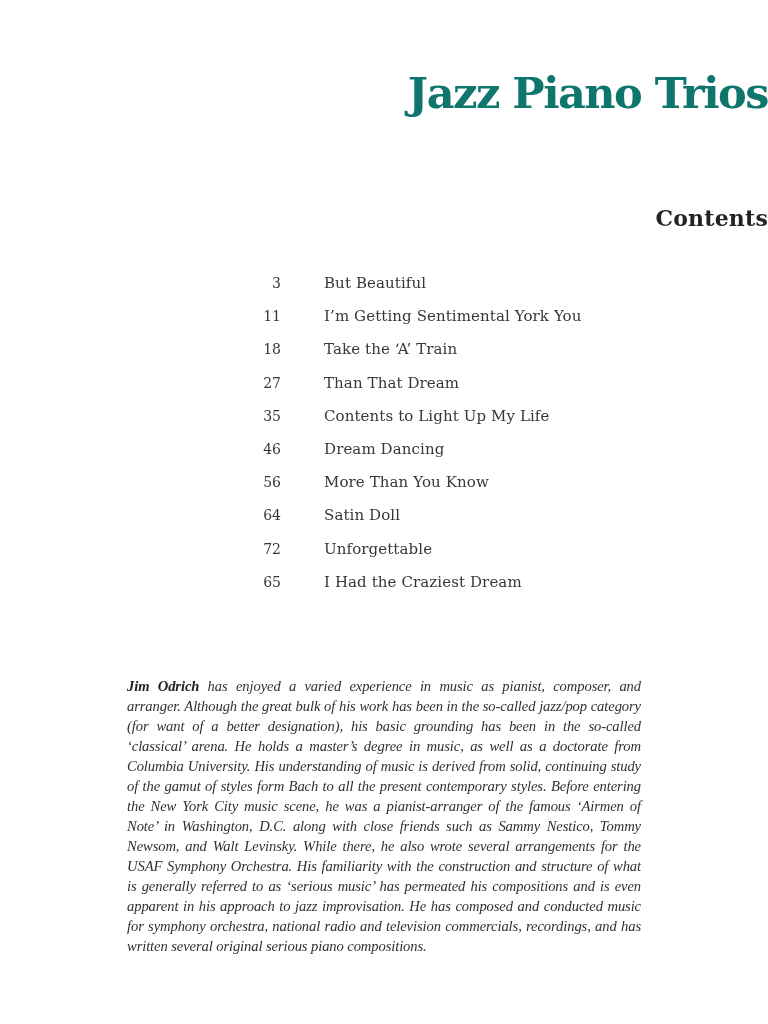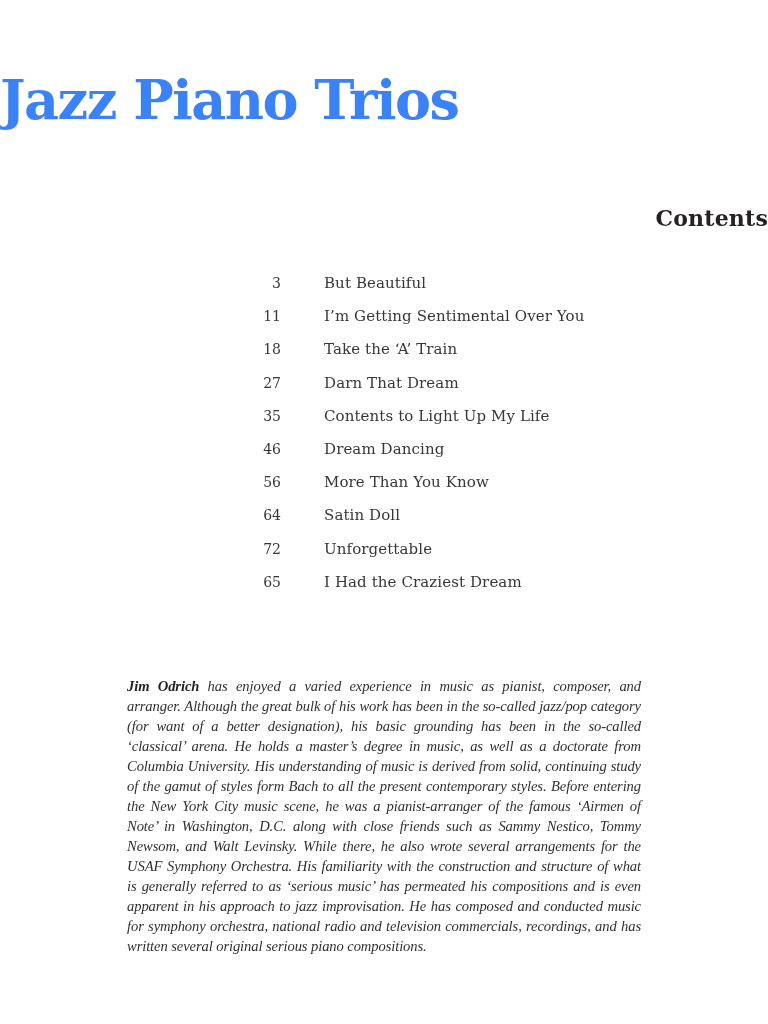--- a/index.html
+++ b/index.html
@@ -15,26 +15,26 @@
     position: relative;
     width: 768px;
     height: 1024px;
     background: #ffffff;
   }
   .book-title {
     position: absolute;
     top: 68px;
     left: 0;
     width: 100%;
-    text-align: left;
+    text-align: right;
     font-family: "DejaVu Serif", serif;
-    font-size: 54px;
+    font-size: 43px;
     font-weight: 700;
     letter-spacing: -1.5px;
-    color: #3b82f6;
+    color: #0f766e;
   }
   .contents-heading {
     position: absolute;
     top: 205px;
     left: 0;
     width: 100%;
     text-align: right;
     font-family: "DejaVu Serif", serif;
     font-size: 22px;
     font-weight: 700;
@@ -92,29 +92,29 @@
 
   <h2 class="contents-heading">Contents</h2>
 
   <div class="toc">
     <div class="toc-row">
       <span class="toc-num">3</span>
       <span class="toc-title">But Beautiful</span>
     </div>
     <div class="toc-row">
       <span class="toc-num">11</span>
-      <span class="toc-title">I’m Getting Sentimental Over You</span>
+      <span class="toc-title">I’m Getting Sentimental York You</span>
     </div>
     <div class="toc-row">
       <span class="toc-num">18</span>
       <span class="toc-title">Take the ‘A’ Train</span>
     </div>
     <div class="toc-row">
       <span class="toc-num">27</span>
-      <span class="toc-title">Darn That Dream</span>
+      <span class="toc-title">Than That Dream</span>
     </div>
     <div class="toc-row">
       <span class="toc-num">35</span>
       <span class="toc-title">Contents to Light Up My Life</span>
     </div>
     <div class="toc-row">
       <span class="toc-num">46</span>
       <span class="toc-title">Dream Dancing</span>
     </div>
     <div class="toc-row">

